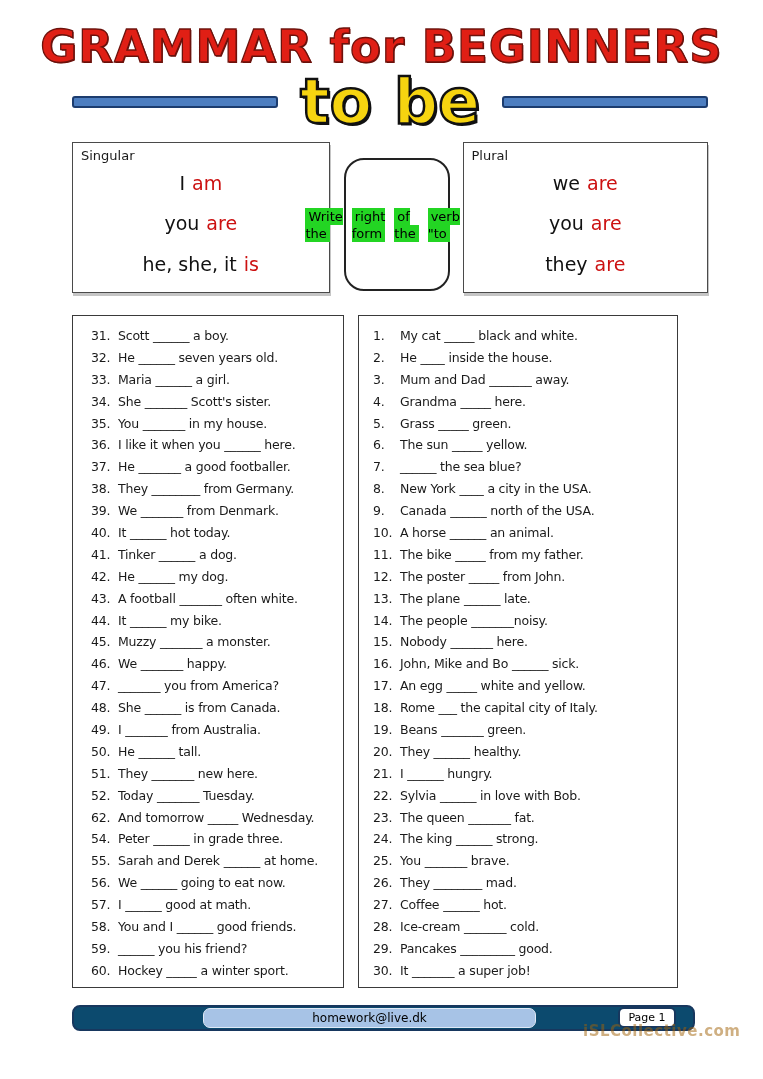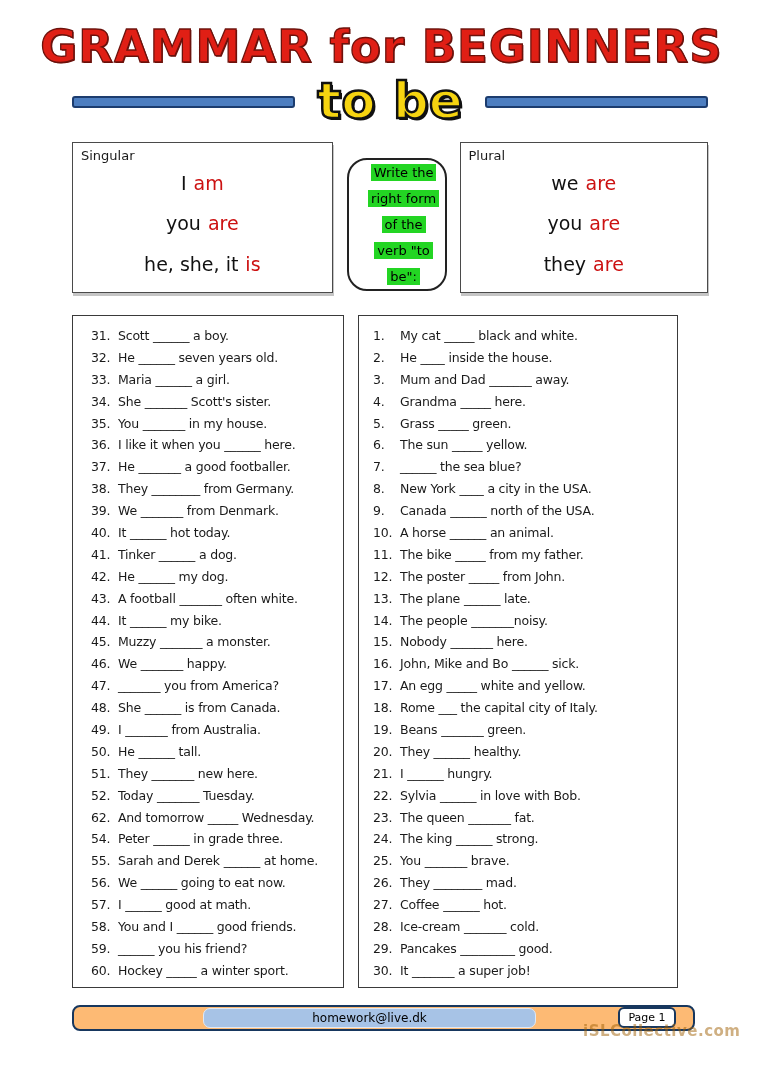--- a/index.html
+++ b/index.html
@@ -17,21 +17,21 @@
   }
   .subtitle-row {
     position:absolute; top:66px; left:72px; width:636px; height:72px;
     display:flex; align-items:center; justify-content:center;
   }
   .hbar {
     flex:1; height:12px; background:#4d7ec0;
     border:2px solid #1c3c6e; border-radius:3px; box-sizing:border-box;
   }
   .subtitle {
-    font-size:50px; font-weight:bold; line-height:0.95; margin:0 22px;
+    font-size:62px; font-weight:bold; line-height:0.95; margin:0 22px;
     color:#f6d410; -webkit-text-stroke:2.5px #111;
     text-shadow:2px 2px 0 #111;
     white-space:nowrap;
   }
 
   
   .pronoun-row { position:absolute; top:142px; left:72px; width:636px; display:flex; }
   .side-box {
     height:151px; border:1px solid #4a4a4a; box-sizing:border-box;
     background:#fff; box-shadow:1px 3px 0 rgba(150,150,150,.55);
@@ -61,21 +61,21 @@
     background:#fff; padding-top:9px;
   }
   .ex-left  { width:272px; margin-right:14px; padding-left:18px; }
   .ex-right { width:320px; padding-left:14px; }
   .ex-line { height:21.9px; line-height:21.9px; font-size:12.5px; white-space:nowrap; letter-spacing:-0.2px; }
   .ex-line .num { display:inline-block; width:27px; }
 
   
   .footer-bar {
     position:absolute; top:1005px; left:72px; width:623px; height:26px;
-    background:#fdba74; border:2px solid #17375e; border-radius:8px; box-sizing:border-box;
+    background:#0c4a6e; border:2px solid #17375e; border-radius:8px; box-sizing:border-box;
   }
   .footer-inner {
     position:absolute; left:129px; top:1px; width:331px; height:18px;
     background:#a7c3e6; border:1px solid #dfe9f6; border-radius:7px;
     text-align:center; font-size:12px; line-height:18px; color:#000;
   }
   .page-box {
     position:absolute; left:544px; top:0px; width:58px; height:21px;
     background:#ffffff; border:2px solid #17375e; border-radius:6px;
     box-sizing:border-box; text-align:center; font-size:11px; line-height:17px; color:#000;
@@ -112,21 +112,21 @@
             <span class="pre">you</span><span class="verb">are</span>
           </div>
 
           <div class="pr-row">
             <span class="pre">he, she, it</span><span class="verb">is</span>
           </div>
         </div>
     </div>
 
     <div class="instruction">
-      <div style="display:flex;flex-direction:column;gap:9px;align-items:center;margin-left:14px;">
+      <div style="display:flex;flex-direction:row;gap:9px;align-items:center;margin-left:14px;">
 
           <div class="instr-line"><span>Write the</span></div>
 
           <div class="instr-line"><span>right form</span></div>
 
           <div class="instr-line"><span>of the</span></div>
 
           <div class="instr-line"><span>verb "to</span></div>
 
           <div class="instr-line"><span>be":</span></div>

